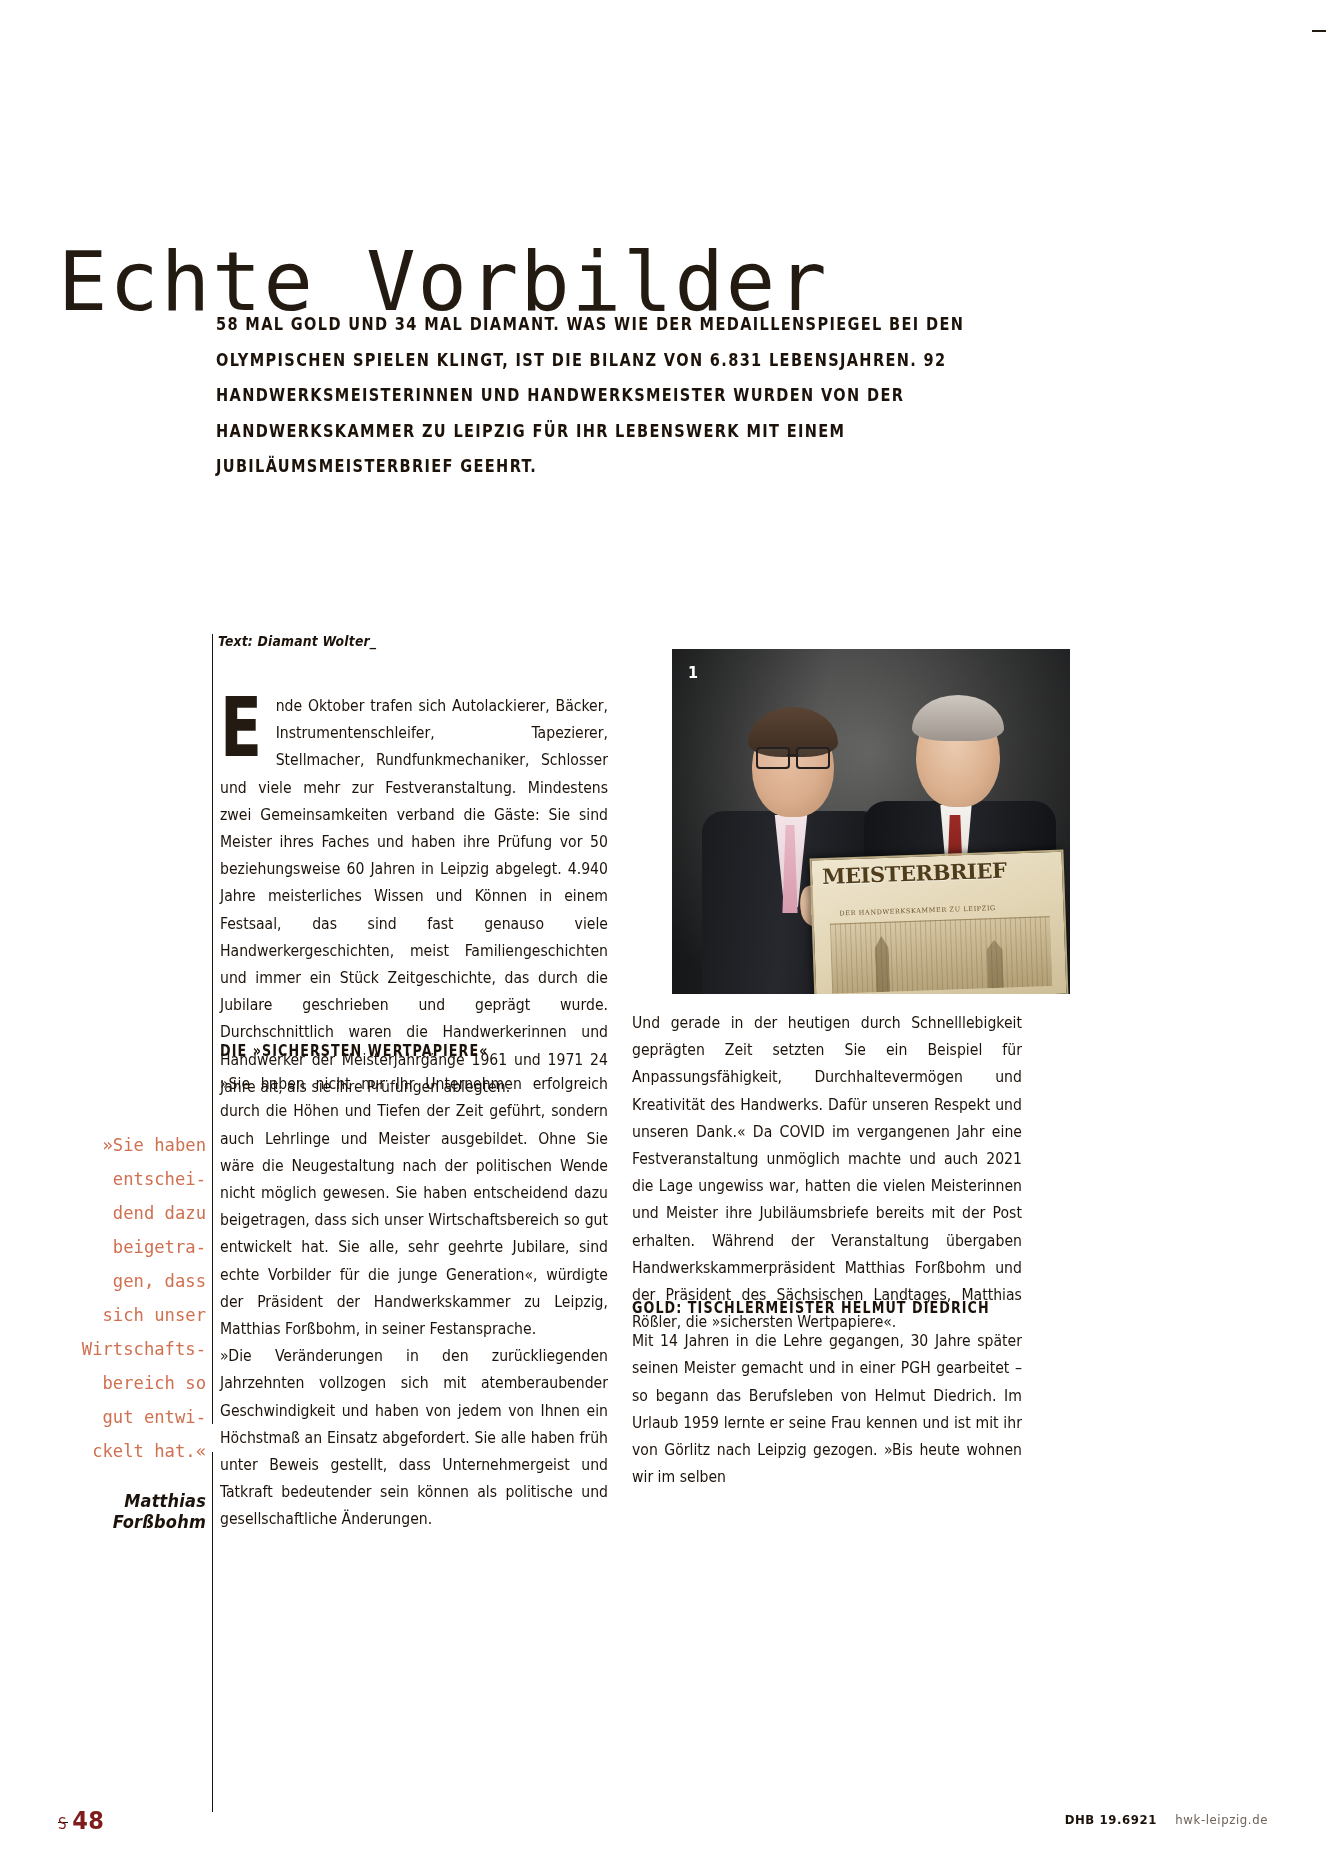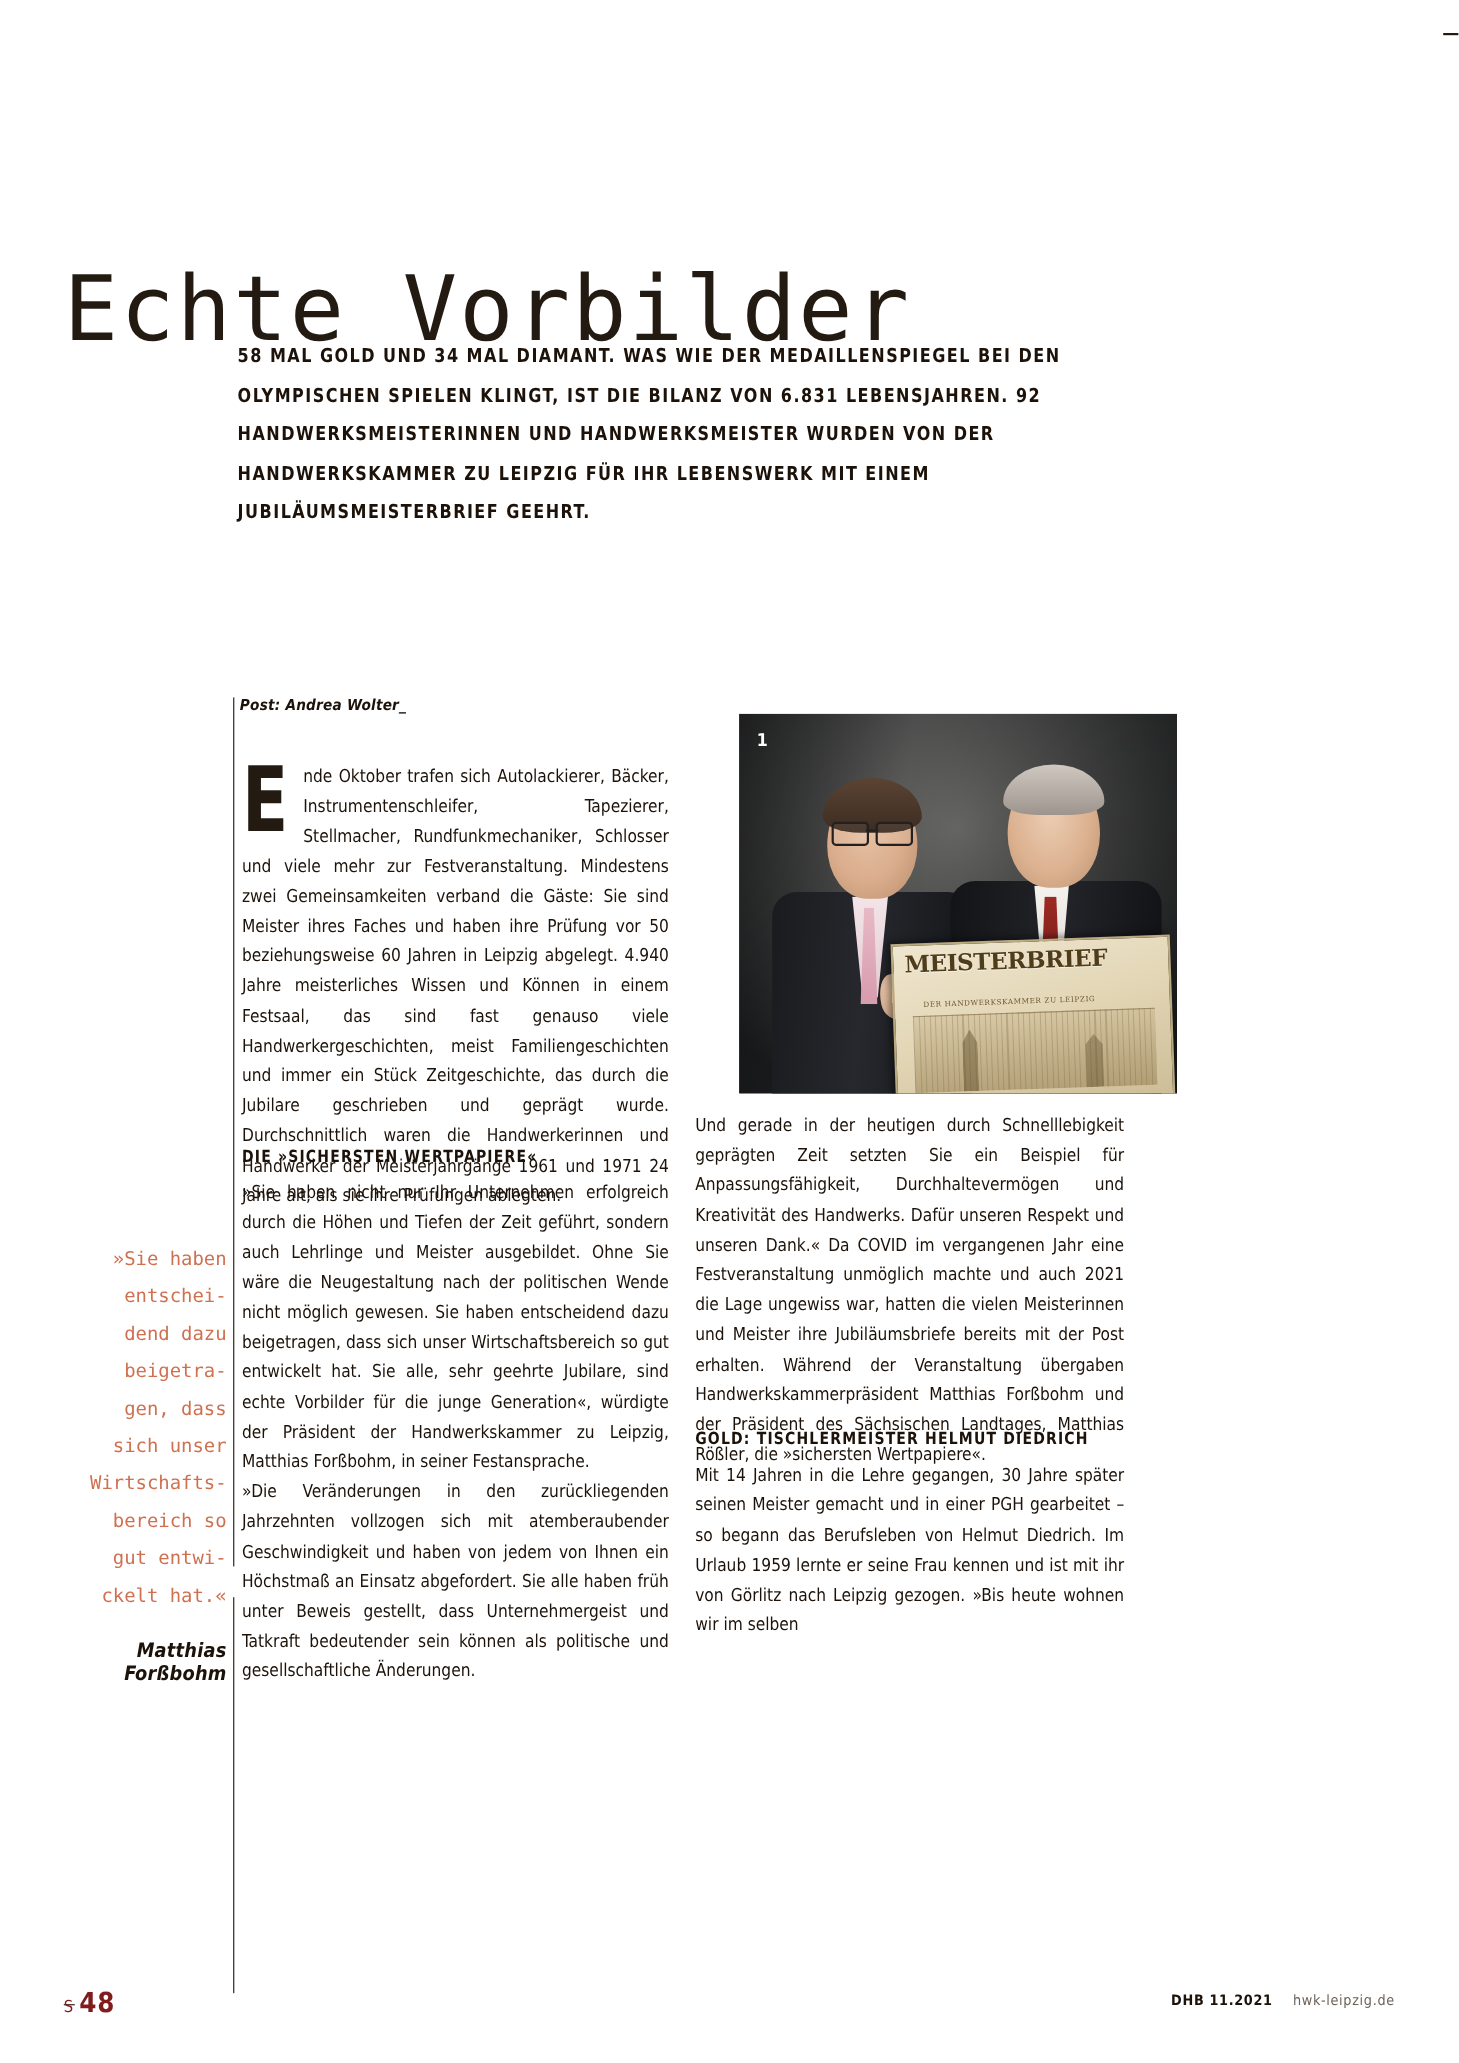--- a/index.html
+++ b/index.html
@@ -327,21 +327,21 @@
 
   <div class="corner-tick"></div>
 
   <h1 class="headline">Echte Vorbilder</h1>
 
   <div class="standfirst">58 Mal Gold und 34 Mal Diamant. Was wie der Medaillenspiegel bei den Olympischen Spielen klingt, ist die Bilanz von 6.831 Lebensjahren. 92 Hand­werksmeisterinnen und Handwerksmeister wurden von der Handwerks­kammer zu Leipzig für ihr Lebenswerk mit einem Jubiläumsmeisterbrief geehrt.</div>
 
   <div class="rule-v rule-left"></div>
   <div class="rule-v rule-left2"></div>
 
-  <div class="byline">Post: Andrea Wolter_</div>
+  <div class="byline">Text: Diamant Wolter_</div>
 
   <div class="col-quote">
     <div class="pull-quote" style="white-space: pre-line;">»Sie haben
 entschei-
 dend dazu
 beigetra-
 gen, dass
 sich unser
 Wirtschafts-
 bereich so
@@ -404,17 +404,17 @@
     <h2 class="subhead">Gold: Tischlermeister Helmut Diedrich</h2>
     <p>Mit 14 Jahren in die Lehre gegangen, 30 Jahre später seinen Meister gemacht und in einer PGH gearbeitet – so begann das Berufsleben von Helmut Diedrich. Im Urlaub 1959 lernte er seine Frau kennen und ist mit ihr von Görlitz nach Leipzig gezogen. »Bis heute wohnen wir im selben</p>
   </div>
 
   <div class="footer-rule"></div>
   <div class="folio">
     <span class="s">S</span>
     <span class="no">48</span>
   </div>
   <div class="footer-right">
-    <span class="issue">DHB 11.2021</span>
+    <span class="issue">DHB 19.6921</span>
     <span class="site">hwk-leipzig.de</span>
   </div>
 
 </div>
 
 </body></html>

